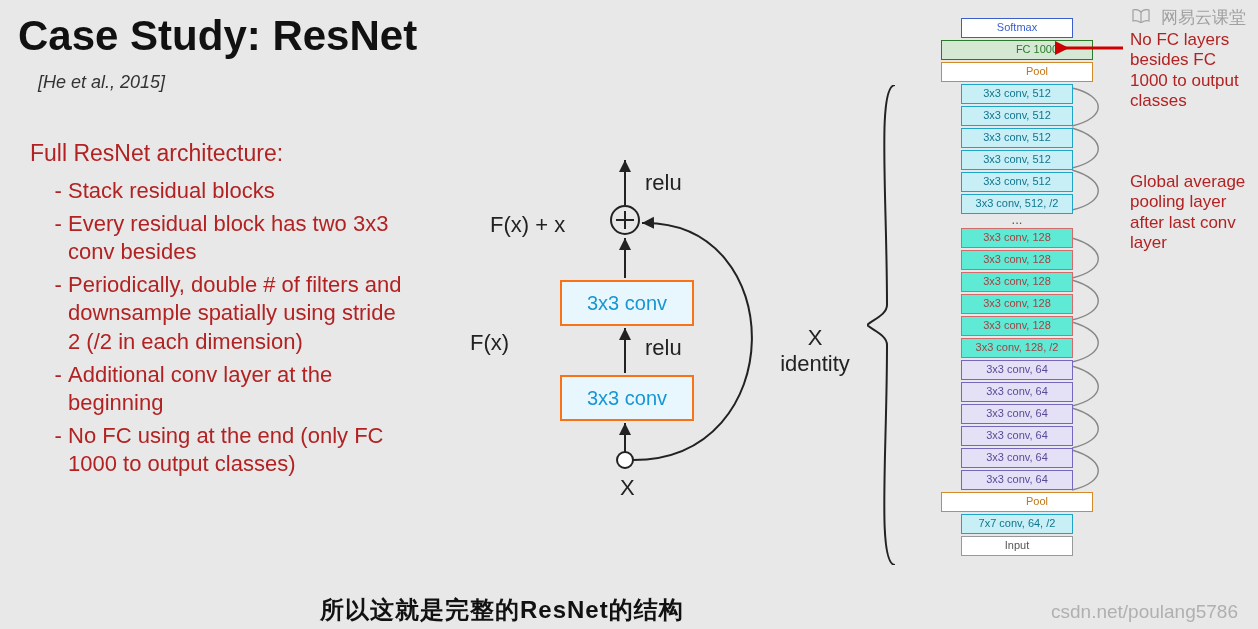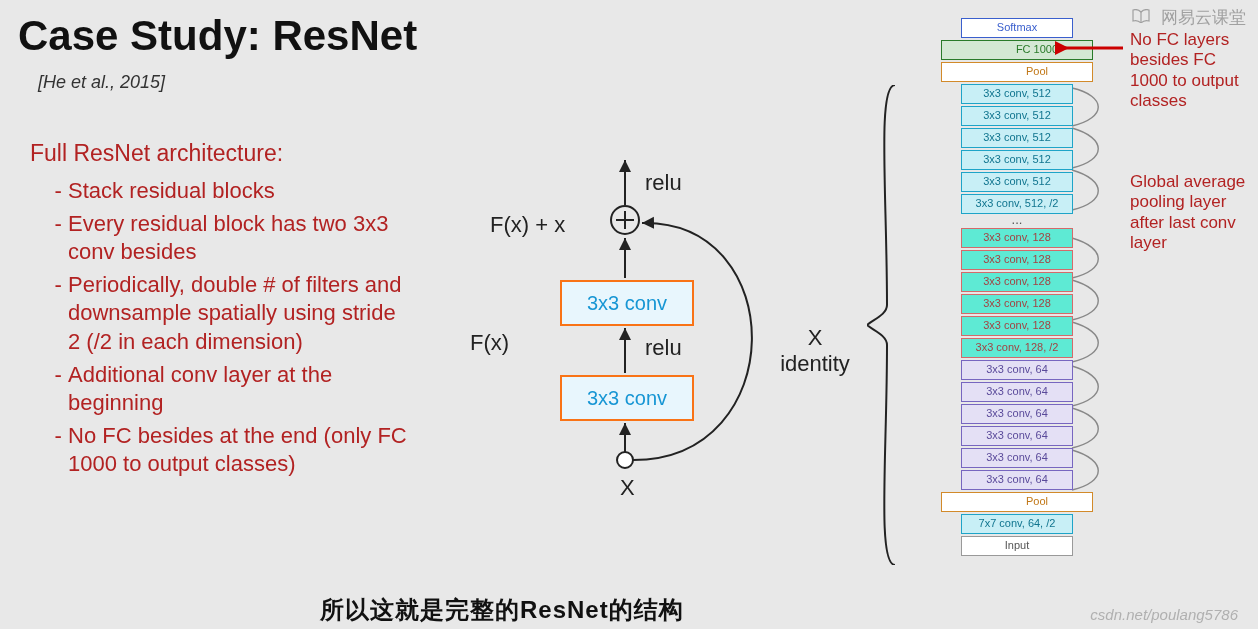--- a/index.html
+++ b/index.html
@@ -90,22 +90,21 @@
   }
   .watermark .book-icon {
     display: inline-block;
     margin-right: 6px;
   }
   .lower-wm {
     position: absolute;
     right: 20px;
     bottom: 6px;
     color: #b0b0b0;
-    font-size: 15px;
-    font-style: italic;
+    font-size: 19px;
   }
 
   
   .arch {
     position: absolute;
     left: 912px;
     top: 18px;
     width: 210px;
     height: 600px;
   }
@@ -180,21 +179,21 @@
   <div class="title">Case Study: ResNet</div>
   <div class="citation">[He et al., 2015]</div>
 
   <div class="bullets">
     <div class="heading">Full ResNet architecture:</div>
     <ul>
       <li>Stack residual blocks</li>
       <li>Every residual block has two 3x3 conv besides</li>
       <li>Periodically, double # of filters and downsample spatially using stride 2 (/2 in each dimension)</li>
       <li>Additional conv layer at the beginning</li>
-      <li>No FC besides at the end (only FC 1000 to output classes)</li>
+      <li>No FC using at the end (only FC 1000 to output classes)</li>
     </ul>
   </div>
 
   <div class="resblock">
     <svg width="420" height="420" style="position:absolute;left:0;top:0">
 
       <defs>
         <marker id="arr" markerWidth="10" markerHeight="10" refX="6" refY="3" orient="auto">
           <path d="M0,0 L6,3 L0,6 Z" fill="#222"></path>
         </marker>

